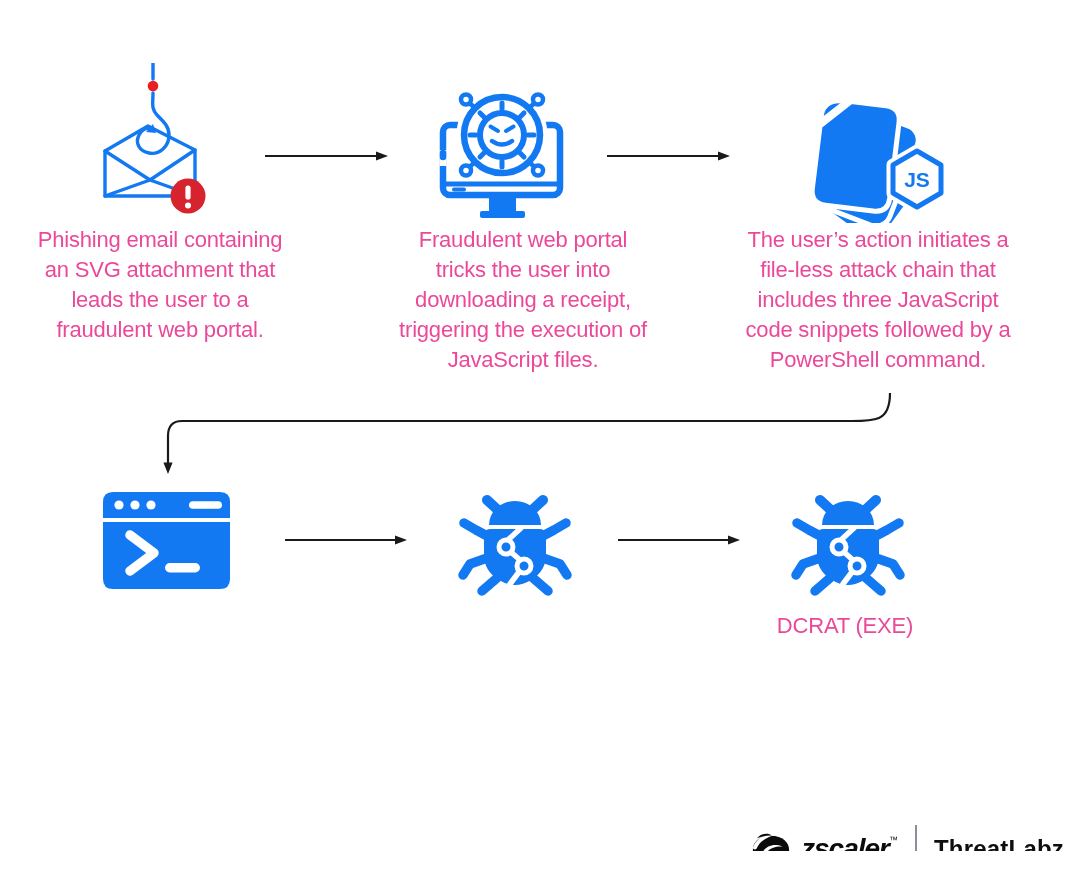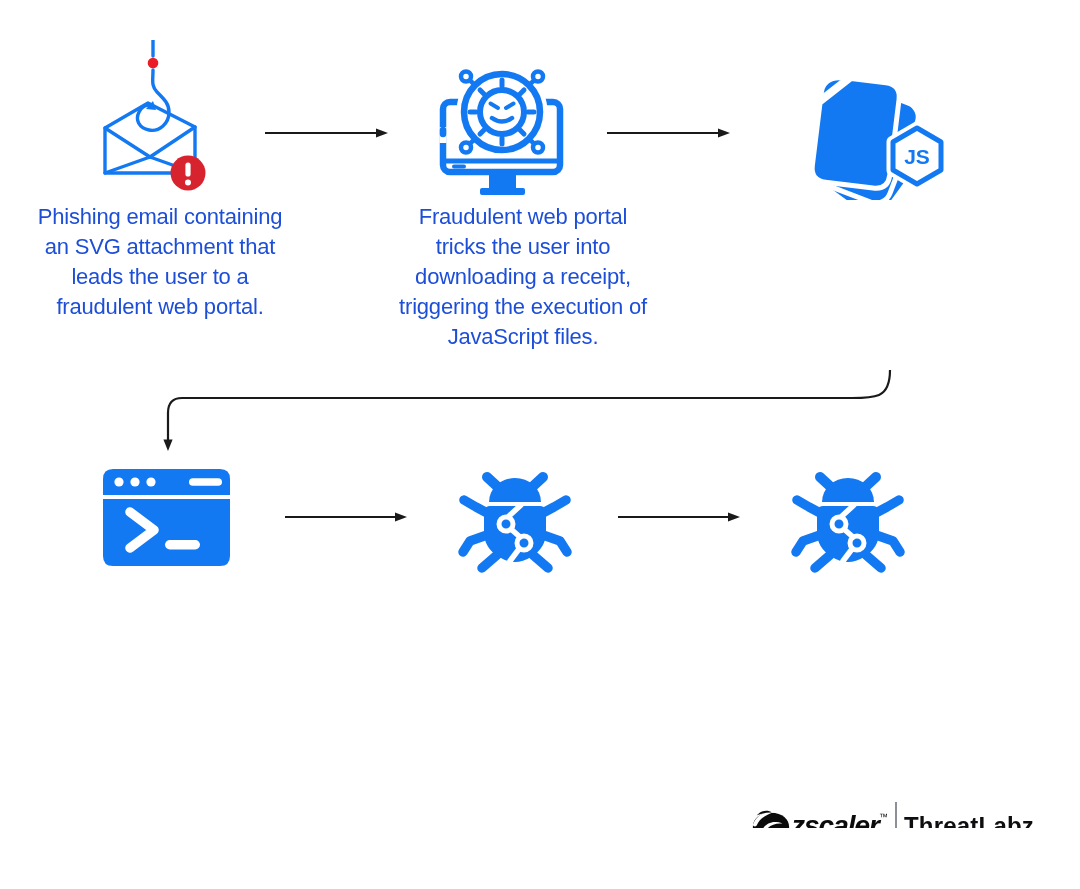--- a/index.html
+++ b/index.html
@@ -1,29 +1,30 @@
 <!DOCTYPE html>
 <html><head>
 <meta charset="utf-8">
 <style>
   html,body{margin:0;padding:0;background:#ffffff;}
   #canvas{
     position:relative;width:1080px;height:828px;background:#ffffff;overflow:hidden;
     font-family:"Liberation Sans",sans-serif;
+    margin-top:23px;
   }
   .abs{position:absolute;}
   .caption{
     position:absolute;width:320px;text-align:center;
     font:400 22px/30px "Liberation Sans",sans-serif;
-    color:#1d4ed8;letter-spacing:-0.2px;white-space:pre-line;
+    color:#ec4899;letter-spacing:-0.2px;white-space:pre-line;
   }
   #connectors{position:absolute;left:0;top:0;pointer-events:none;}
   .brand{
     position:absolute;left:750px;top:797px;height:58px;
-    display:flex;align-items:center;gap:3px;
+    display:flex;align-items:center;gap:13px;
   }
   .zs-word{
     font-style:italic;font-weight:700;font-size:28px;letter-spacing:-1px;
     color:#0b0b0b;display:flex;align-items:flex-start;margin-left:-4px;
   }
   .tm{font-style:normal;font-size:9px;font-weight:400;margin-top:2px;letter-spacing:0;}
   .brand-divider{width:2px;height:48px;background:#8a8f98;margin:0 4px;}
   .tl-word{font-weight:700;font-size:24px;color:#0e0e10;letter-spacing:0.2px;}
 </style>
 </head>
@@ -200,21 +201,27 @@
 
   <div class="caption" style="left:0px;top:202px">Phishing email containing
 an SVG attachment that
 leads the user to a
 fraudulent web portal.</div>
   <div class="caption" style="left:363px;top:202px">Fraudulent web portal
 tricks the user into
 downloading a receipt,
 triggering the execution of
 JavaScript files.</div>
-
+  <div class="caption" style="left:718px;top:202px">The user’s action initiates a
+file-less attack chain that
+includes three JavaScript
+code snippets followed by a
+PowerShell command.</div>
+
+  <div class="caption" style="left:685px;top:588px">DCRAT (EXE)</div>
 
   <div class="brand">
     <svg width="42" height="42" viewBox="0 0 44 44">
       <path d="M22 8 C34 8 41 15 41 23 C41 31 33 38 22 38 C11 38 3 31 3 23 C3 15 10 8 22 8 Z" fill="#0b0b0b"></path>
       <path d="M3 21 C6 12 14 6 26 7 C18 9.5 10 14 7 21.5 C5.5 23 3.5 22.5 3 21 Z" fill="#ffffff"></path>
       <path d="M12 28 C15 19.5 24 15.5 34 19.5 C26.5 18.5 18.5 21.5 15.5 29 C14 30.5 12.4 29.6 12 28 Z" fill="#ffffff"></path>
       <path d="M7 11 C11 5.5 19 4.5 23 8 C17 7.8 11 9.2 7 11 Z" fill="#0b0b0b"></path>
     </svg>
     <div class="zs-word">
       <span>zscaler</span>

